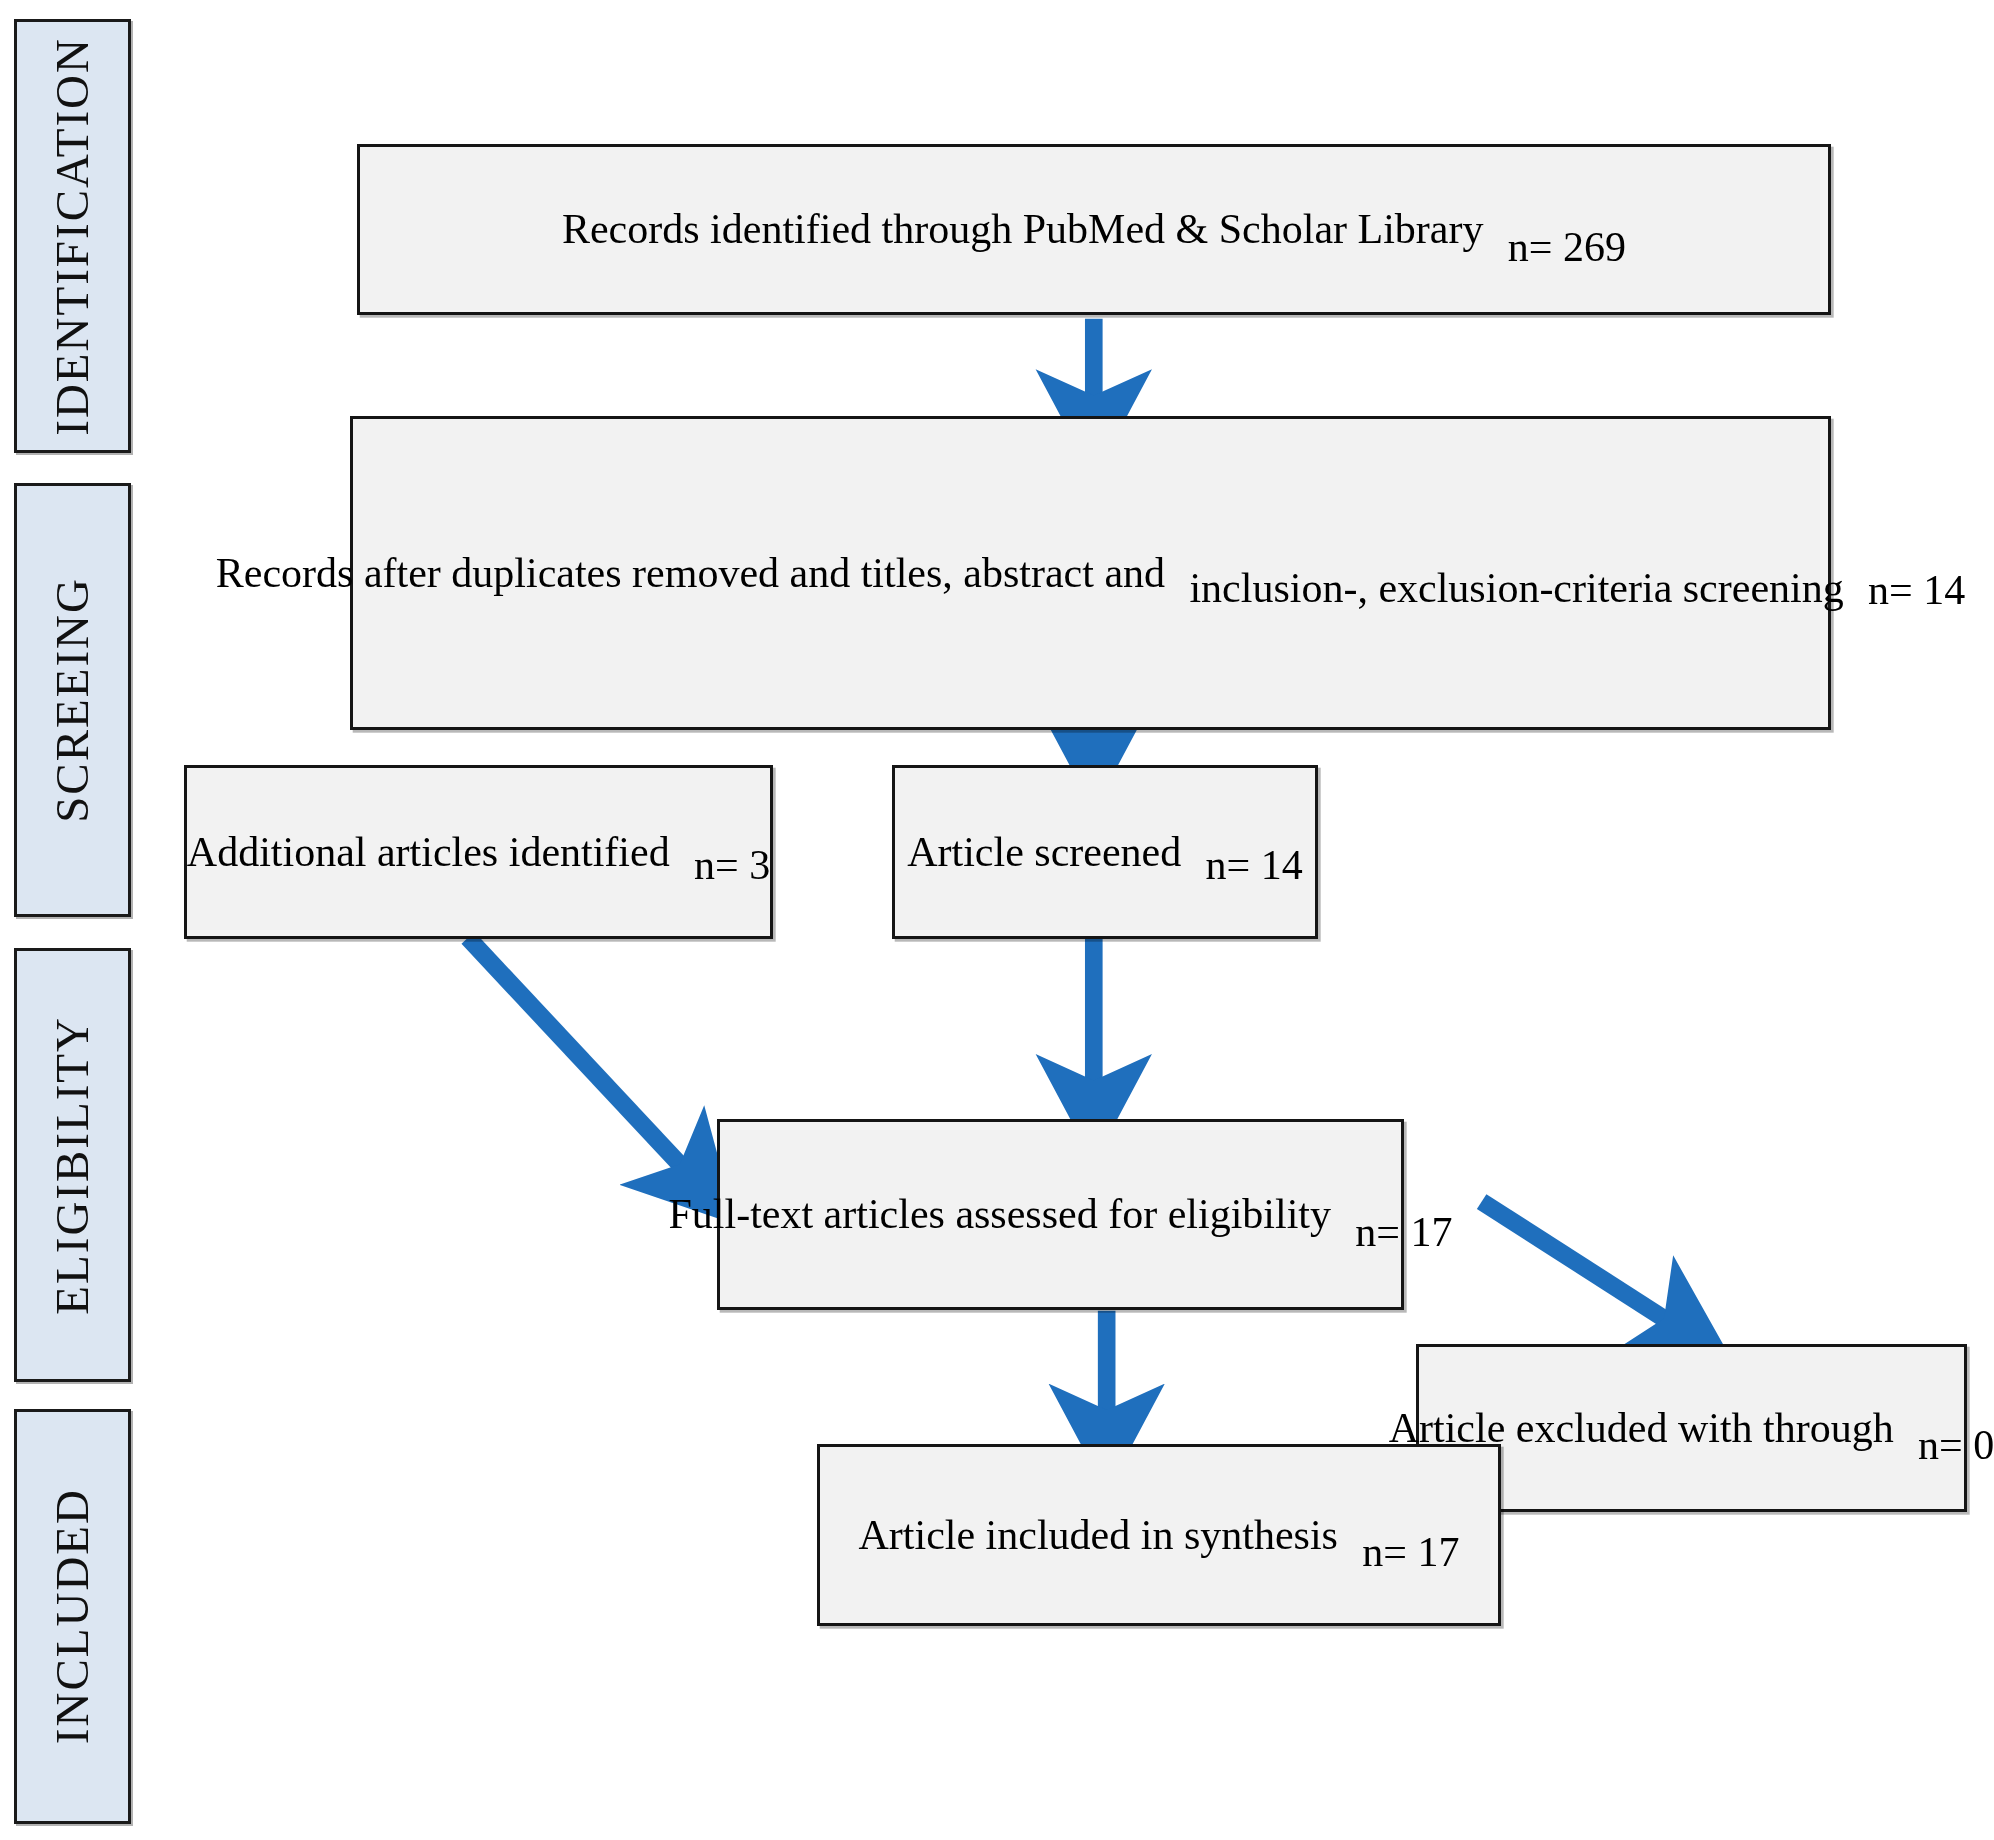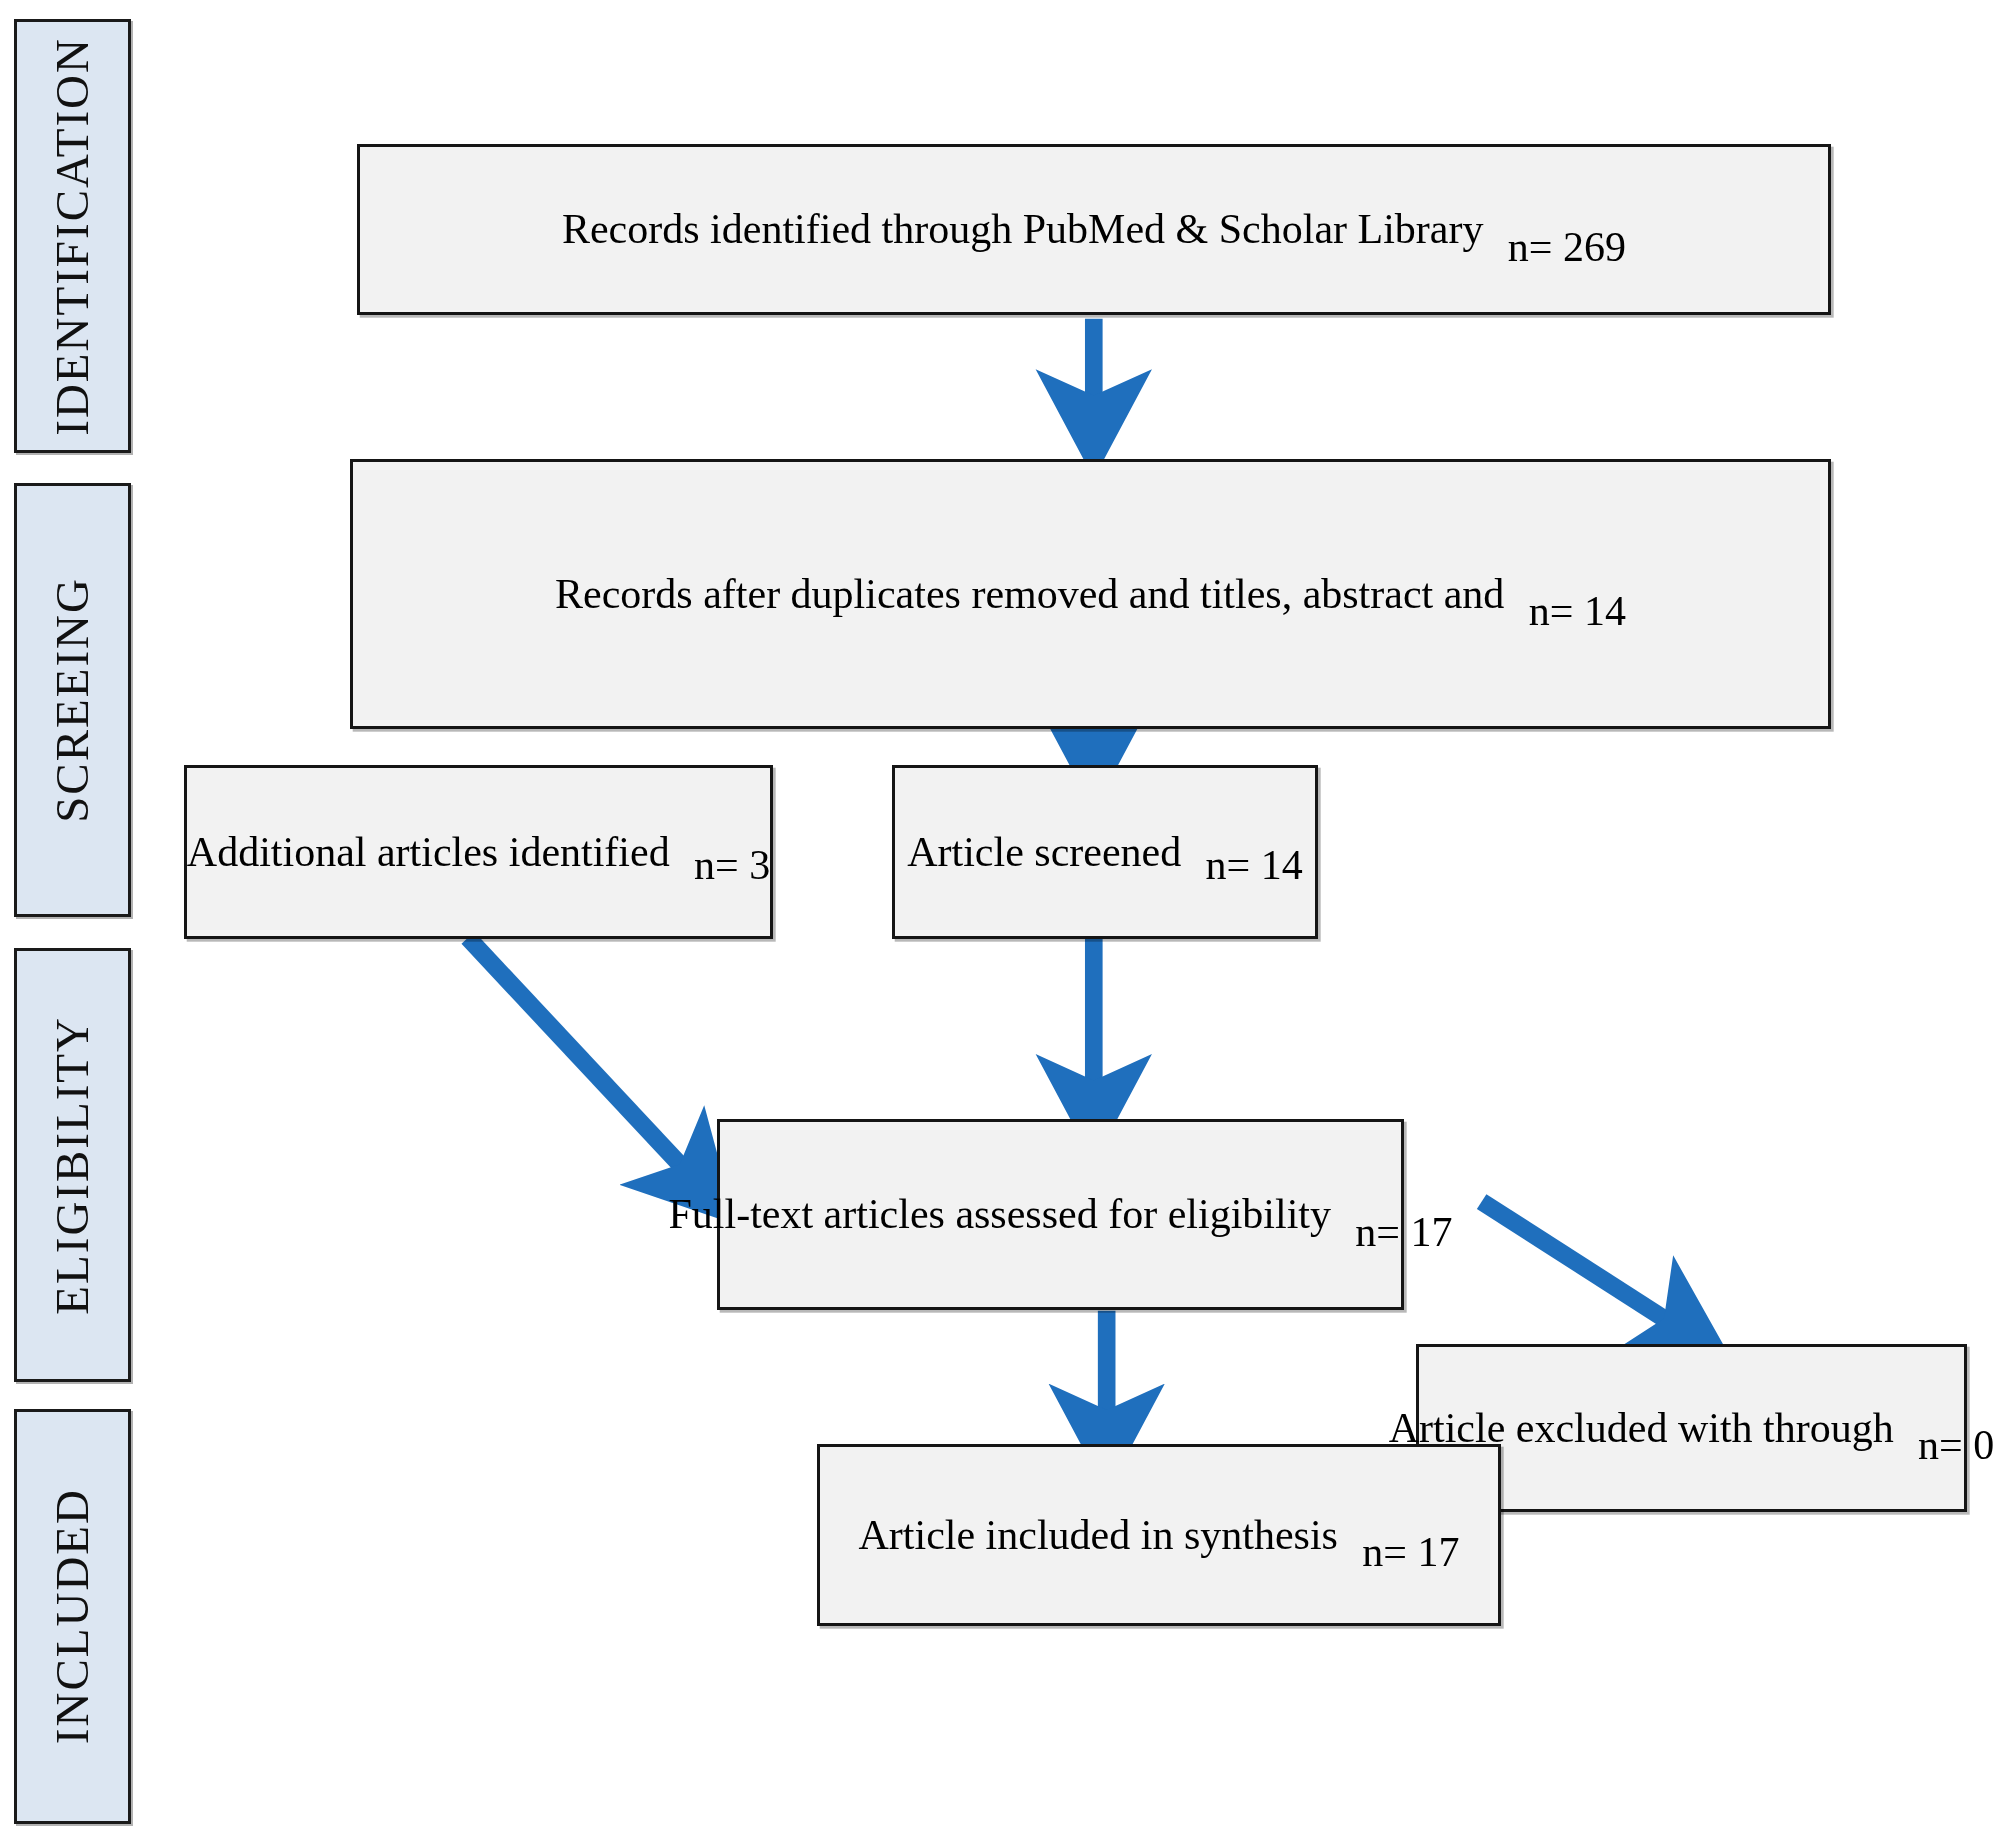--- a/index.html
+++ b/index.html
@@ -111,22 +111,23 @@
     <line x1="2185" y1="1772" x2="2478" y2="1960" stroke="#1F6FBD" stroke-width="26" marker-end="url(#ah)"></line>
 
     <line x1="1632" y1="1933" x2="1632" y2="2108" stroke="#1F6FBD" stroke-width="26" marker-end="url(#ah)"></line>
   </svg>
 
   <div class="fbox" style="left:357px; top:144px; width:1474px; height:171px;">
     <div class="ln">Records identified through PubMed &amp; Scholar Library</div>
     <div class="ln n">n= 269</div>
   </div>
 
-  <div class="fbox" style="left:350px; top:459px; width:1481px; height:270px;">
+  <div class="fbox" style="left:350px; top:416px; width:1481px; height:314px;">
     <div class="ln">Records after duplicates removed and titles, abstract and</div>
+    <div class="ln l2">inclusion-, exclusion-criteria screening</div>
     <div class="ln n">n= 14</div>
   </div>
 
   <div class="fbox tight" style="left:184px; top:765px; width:589px; height:174px;">
     <div class="ln">Additional articles identified</div>
     <div class="ln n">n= 3</div>
   </div>
 
   <div class="fbox tight" style="left:892px; top:765px; width:426px; height:174px;">
     <div class="ln">Article screened</div>

